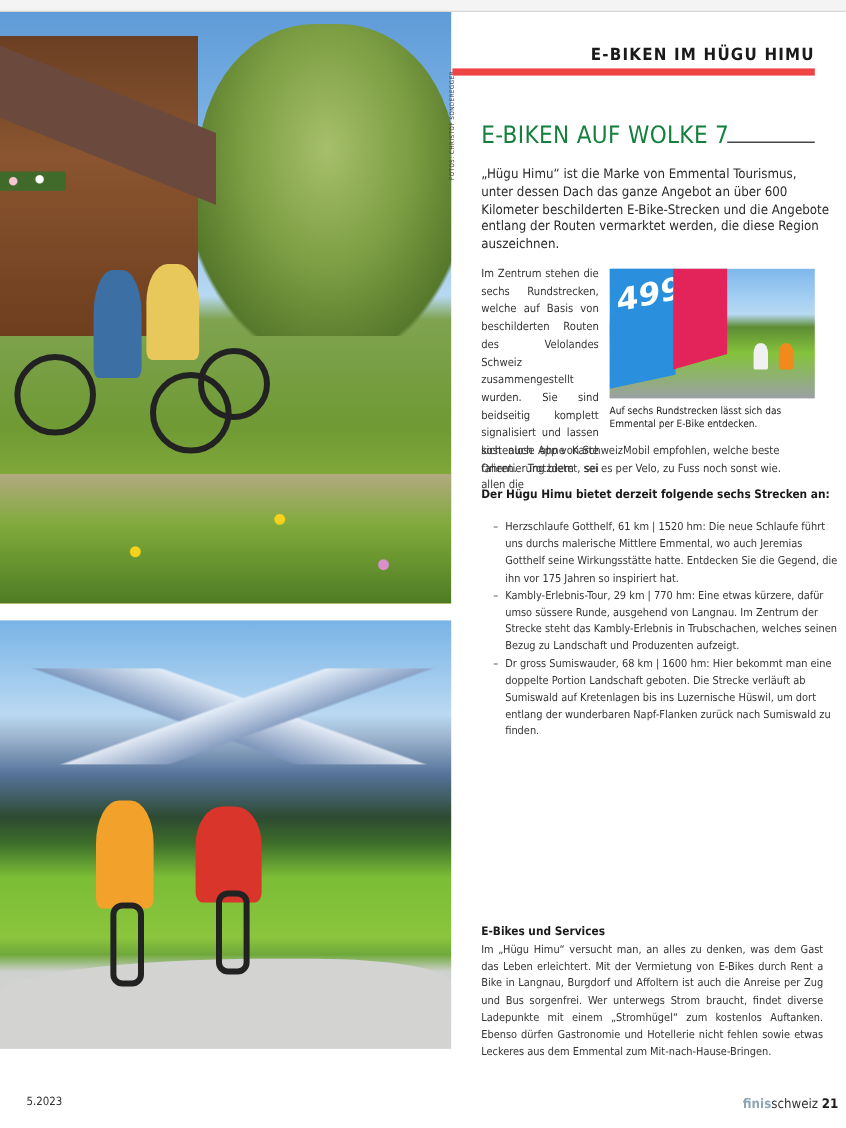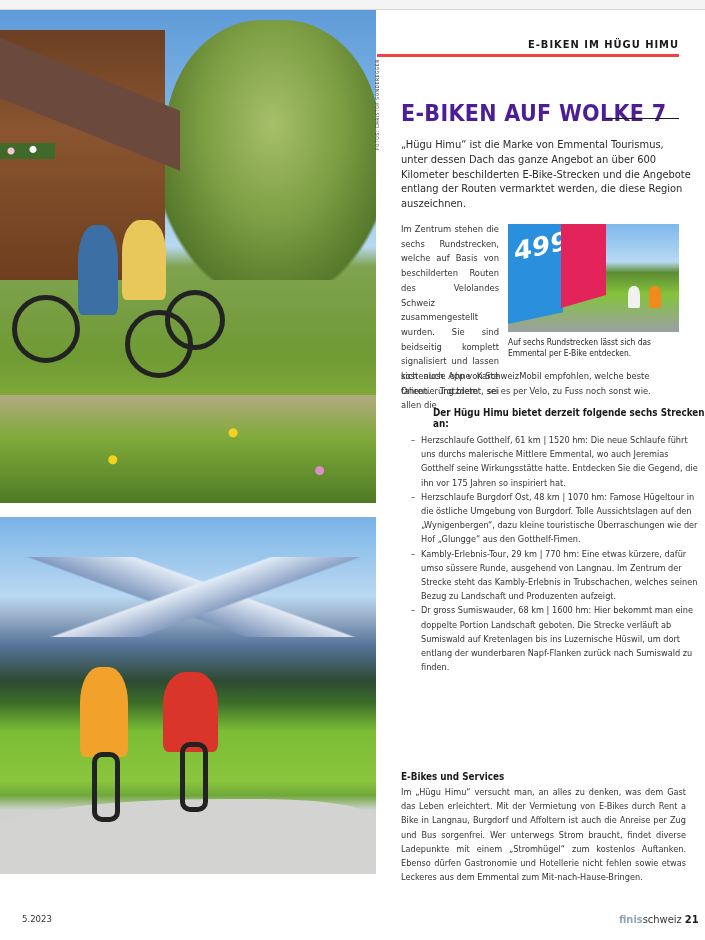--- a/index.html
+++ b/index.html
@@ -36,22 +36,22 @@
   #photo3 { left:508px; top:224px; width:171px; height:108px;
     background: linear-gradient(180deg,#7fb8ec 0%,#b8daf4 35%,#5d8c33 45%,#84c33b 65%,#9aa0a4 100%); }
   .sign-blue { position:absolute; left:0; top:0; width:55px; height:100px; background:#2a8fdc; transform:skewY(-12deg); transform-origin:left bottom; }
   .sign-red { position:absolute; left:53px; top:0; width:45px; height:84px; background:#e3245b; transform:skewY(-16deg); transform-origin:left bottom; }
   .sign-num { position:absolute; left:6px; top:14px; font:bold 26px "DejaVu Sans",sans-serif; color:#fff; }
   .credit { position:absolute; left:374px; top:150px; transform:rotate(-90deg); transform-origin:left top;
     font-size:5px; letter-spacing:.5px; color:#333; white-space:nowrap; }
 
   
   .kicker { position:absolute; left:377px; top:38px; width:302px; text-align:right;
-    font-size:11px; font-weight:bold; letter-spacing:1px; color:#1a1a1a; padding-bottom:3px; border-bottom:3px solid #ef4444; }
-  .title { position:absolute; left:401px; top:100px; font-size:23px; font-weight:bold; color:#4c1d95; letter-spacing:.3px; }
+    font-size:14px; font-weight:bold; letter-spacing:1px; color:#1a1a1a; padding-bottom:3px; border-bottom:6px solid #ef4444; }
+  .title { position:absolute; left:401px; top:100px; font-size:20px; font-weight:normal; color:#15803d; letter-spacing:.3px; }
   .title-rule { position:absolute; left:606px; top:118px; width:73px; height:1px; background:#1a1a1a; }
   .lead { position:absolute; left:401px; top:138px; width:290px; font-size:11px; line-height:14.8px; font-weight:normal; color:#2a2a2a; }
   .intro { position:absolute; left:401px; top:222px; width:98px; font-size:9.3px; line-height:14.7px; text-align:justify; color:#333; }
   .intro-tail { position:absolute; left:401px; top:369px; width:285px; font-size:9.3px; line-height:14.7px; color:#333; }
   .caption { position:absolute; left:508px; top:337px; width:175px; font-size:8.4px; line-height:11px; color:#1a1a1a; }
   .sec-head { position:absolute; left:401px; font-size:9.8px; font-weight:bold; color:#1a1a1a; }
   .routes { position:absolute; left:401px; top:421px; width:290px; margin:12px; padding:0; list-style:none; }
   .routes li { position:relative; padding-left:8px; font-size:9.1px; line-height:14.2px; color:#333; }
   .routes li::before { content:"–"; position:absolute; left:-2px; top:0; }
   .services { position:absolute; left:401px; top:785px; width:285px; font-size:9.1px; line-height:14.2px; color:#333; text-align:justify; }
@@ -105,25 +105,24 @@
     <span class="sign-num">499</span>
   </div>
   <div class="sign-red"></div>
   <div class="rider" style="left:120px;top:62px;width:12px;height:22px;background:#f1f1f1;"></div>
   <div class="rider" style="left:141px;top:62px;width:12px;height:22px;background:#f08a1c;"></div>
 </div>
 <div class="caption">Auf sechs Rundstrecken lässt sich das Emmental per E-Bike entdecken.</div>
 
 <div class="intro-tail">kostenlose App von SchweizMobil empfohlen, welche beste Orientierung bietet, sei es per Velo, zu Fuss noch sonst wie.</div>
 
-<div class="sec-head" style="top:407px;margin-left:32px;">Der Hügu Himu bietet derzeit folgende sechs Strecken an:</div>
+<div class="sec-head" style="top:407px;">Der Hügu Himu bietet derzeit folgende sechs Strecken an:</div>
 
 <ul class="routes">
   <li>Herzschlaufe Gotthelf, 61 km | 1520 hm: Die neue Schlaufe führt uns durchs malerische Mittlere Emmental, wo auch Jeremias Gotthelf seine Wirkungsstätte hatte. Entdecken Sie die Gegend, die ihn vor 175 Jahren so inspiriert hat.</li>
-  <li>Herzschlaufe Burgdorf Ost, 48 km | 1070 hm: Famose Hügeltour in die östliche Umgebung von Burgdorf. Tolle Aussichtslagen auf den „Wynigenbergen“, dazu kleine touristische Überraschungen wie der Hof „Glungge“ aus den Gotthelf-Fimen.</li>
   <li>Kambly-Erlebnis-Tour, 29 km | 770 hm: Eine etwas kürzere, dafür umso süssere Runde, ausgehend von Langnau. Im Zentrum der Strecke steht das Kambly-Erlebnis in Trubschachen, welches seinen Bezug zu Landschaft und Produzenten aufzeigt.</li>
   <li>Dr gross Sumiswauder, 68 km | 1600 hm: Hier bekommt man eine doppelte Portion Landschaft geboten. Die Strecke verläuft ab Sumiswald auf Kretenlagen bis ins Luzernische Hüswil, um dort entlang der wunderbaren Napf-Flanken zurück nach Sumiswald zu finden.</li>
 </ul>
 
 <div class="sec-head" style="top:771px;">E-Bikes und Services</div>
 <div class="services">Im „Hügu Himu“ versucht man, an alles zu denken, was dem Gast das Leben erleichtert. Mit der Vermietung von E-Bikes durch Rent a Bike in Langnau, Burgdorf und Affoltern ist auch die Anreise per Zug und Bus sorgenfrei. Wer unterwegs Strom braucht, findet diverse Ladepunkte mit einem „Stromhügel“ zum kostenlos Auftanken. Ebenso dürfen Gastronomie und Hotellerie nicht fehlen sowie etwas Leckeres aus dem Emmental zum Mit-nach-Hause-Bringen.</div>
 
 <div class="footer-date">5.2023</div>
 <div class="footer-brand">
   <span class="brand-finis">finis</span><span>schweiz</span>

